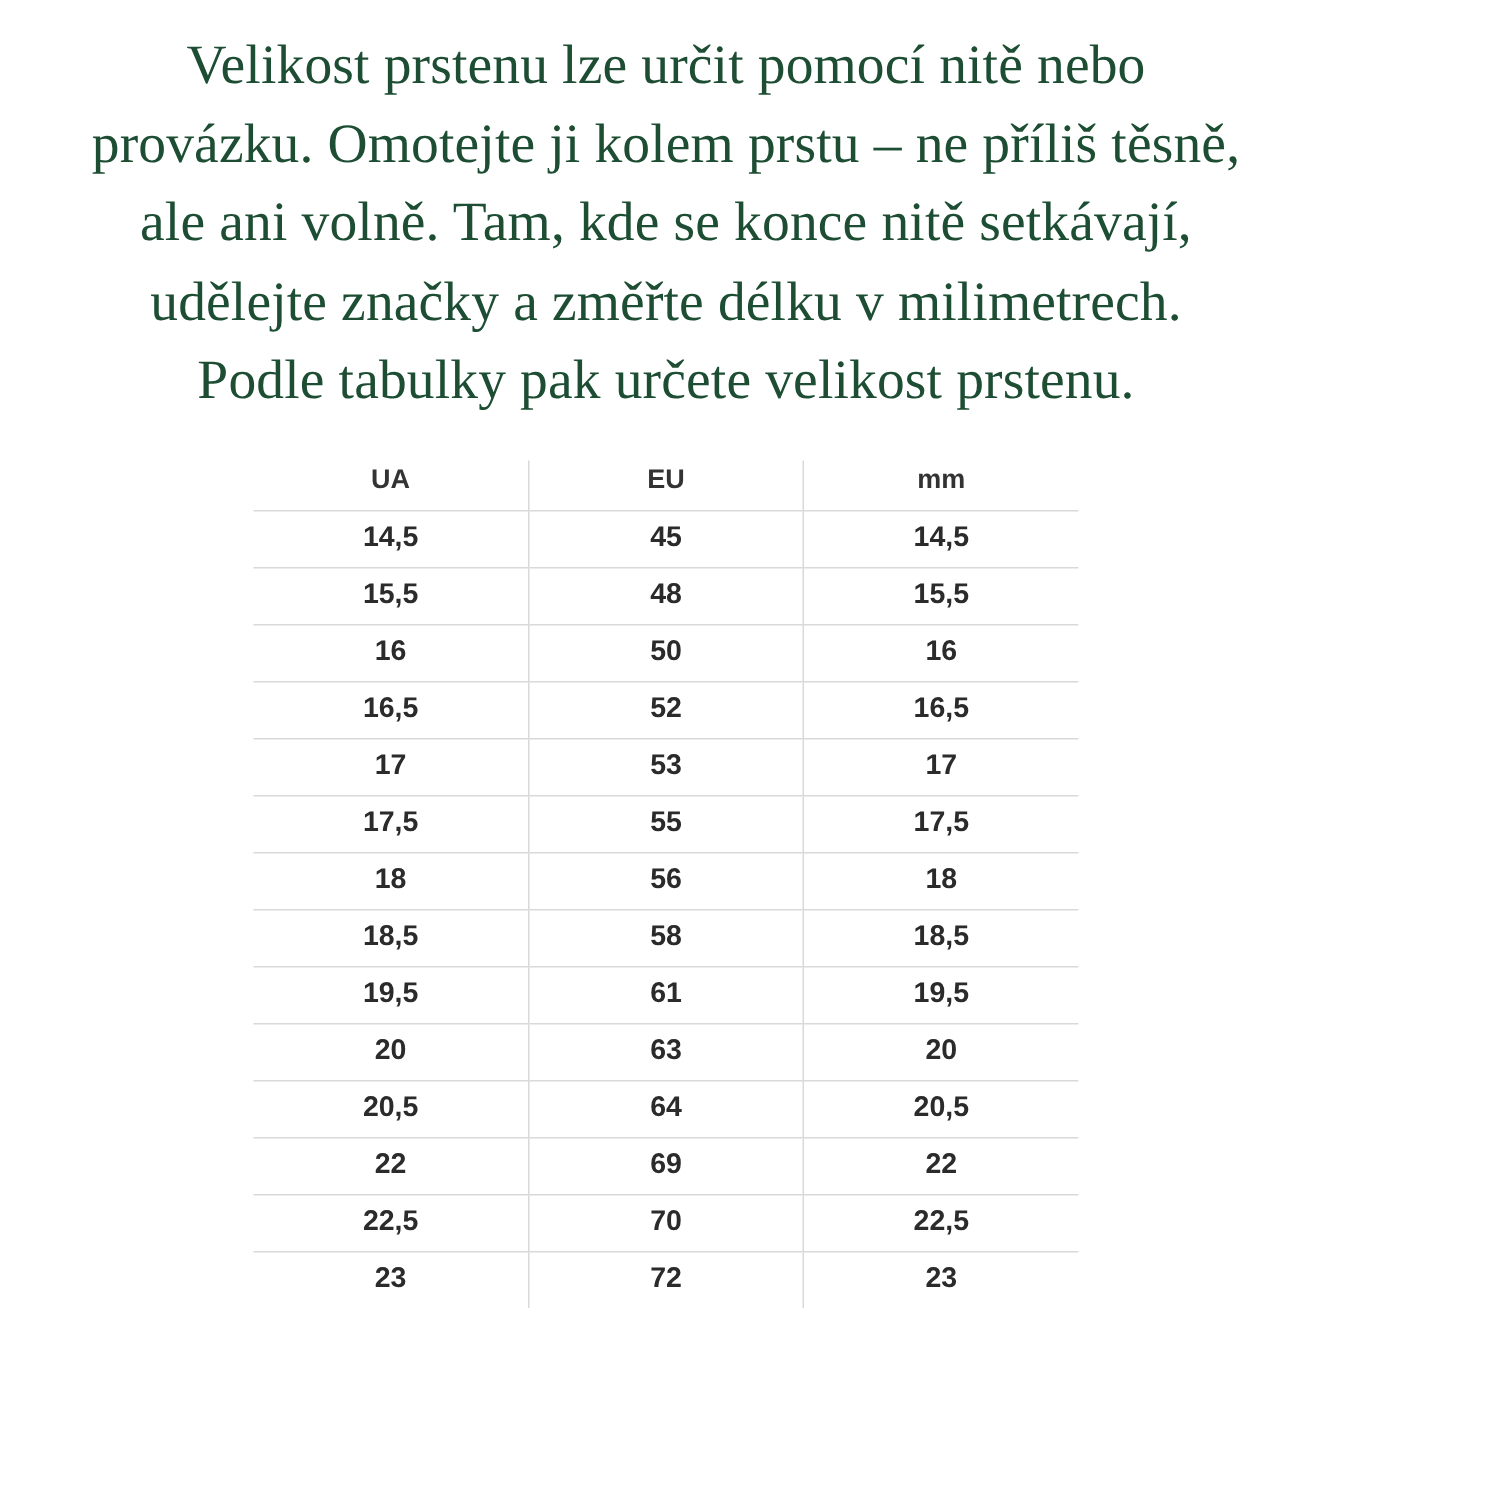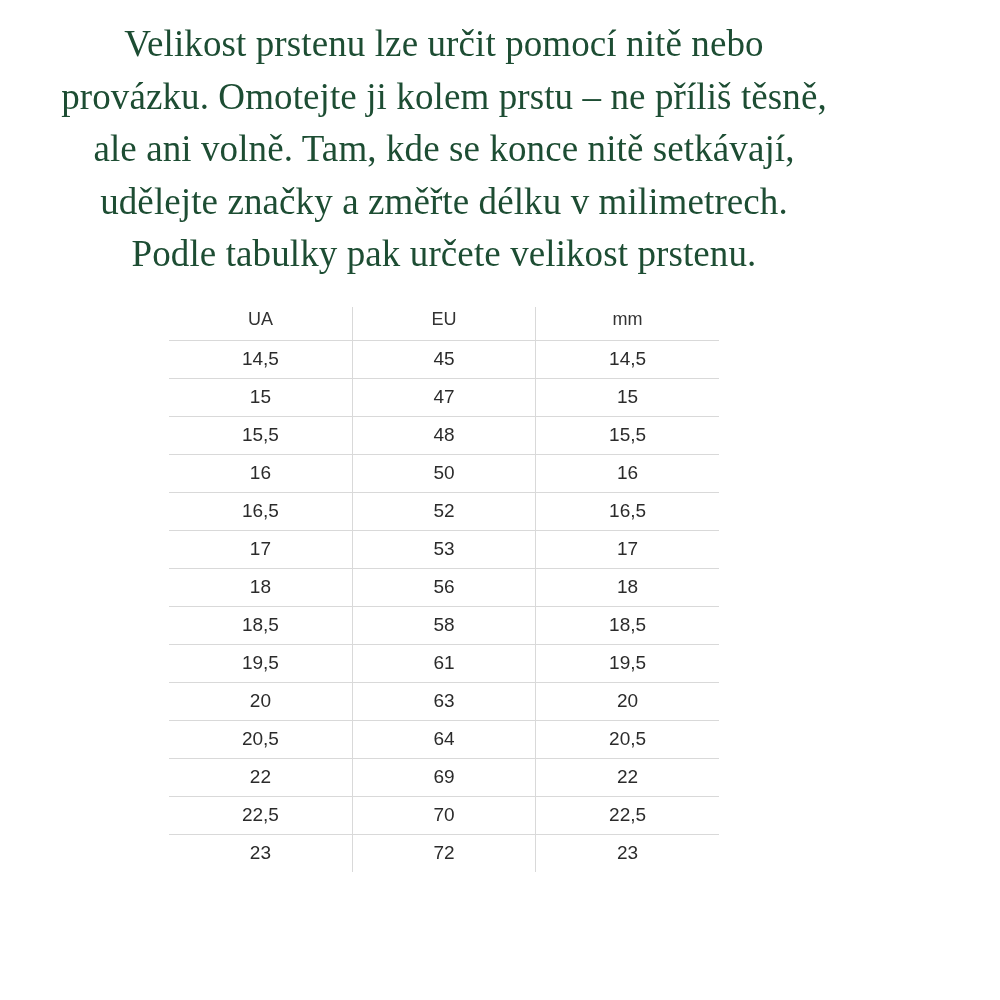--- a/index.html
+++ b/index.html
@@ -37,21 +37,21 @@
   }
   table.size-table {
     border-collapse: collapse;
     width: 550px;
     font-family: "Liberation Sans", sans-serif;
     color: #2b2b2b;
   }
   table.size-table th,
   table.size-table td {
     text-align: center;
-    font-weight: normal;
+    font-weight: bold;
     font-size: 19px;
     padding: 7px 0 8px 0;
     border-bottom: 1px solid #d9d9d9;
     border-right: 1px solid #d9d9d9;
     width: 33.33%;
   }
   table.size-table th:last-child,
   table.size-table td:last-child {
     border-right: none;
   }
@@ -81,43 +81,43 @@
           <th>mm</th>
         </tr>
       </thead>
       <tbody>
         <tr>
           <td>14,5</td>
           <td>45</td>
           <td>14,5</td>
         </tr>
         <tr>
-          <td>15</td>
-          <td>47</td>
-          <td>15</td>
-        </tr>
-        <tr>
           <td>15,5</td>
           <td>48</td>
           <td>15,5</td>
         </tr>
         <tr>
           <td>16</td>
           <td>50</td>
           <td>16</td>
         </tr>
         <tr>
           <td>16,5</td>
           <td>52</td>
           <td>16,5</td>
         </tr>
         <tr>
           <td>17</td>
           <td>53</td>
           <td>17</td>
+        </tr>
+        <tr>
+          <td>17,5</td>
+          <td>55</td>
+          <td>17,5</td>
         </tr>
         <tr>
           <td>18</td>
           <td>56</td>
           <td>18</td>
         </tr>
         <tr>
           <td>18,5</td>
           <td>58</td>
           <td>18,5</td>

